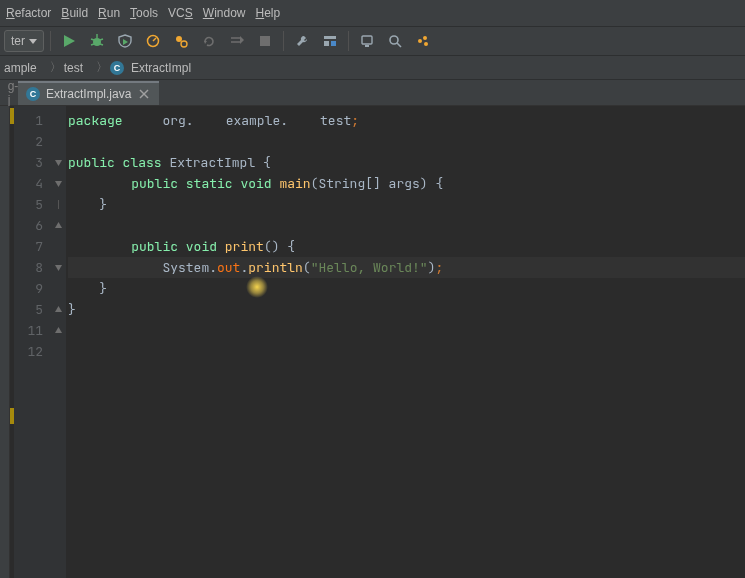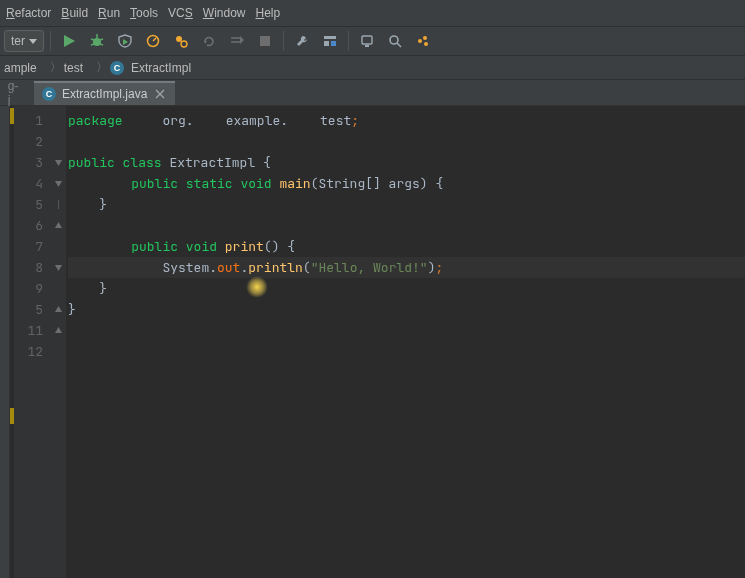--- a/index.html
+++ b/index.html
@@ -89,21 +89,20 @@
   font-size: 9px; font-weight: bold;
 }
 .crumb-icon.class { background: #327796; color: #fff; }
 .tabstrip {
   height: 26px;
   display: flex;
   align-items: flex-end;
   background: #3c3f41;
   padding-left: 8px;
   border-bottom: 1px solid #323232;
-  gap: 16px;
 }
 .tab-side {
   width: 10px;
   height: 24px;
   display: flex;
   align-items: center;
   justify-content: center;
   color: #808080;
 }
 .tab {
@@ -194,21 +193,21 @@
 .code {
   flex: 1;
   padding: 4px 0 0 2px;
   font-family: "JetBrains Mono","Consolas",monospace;
   font-size: 13px;
   line-height: 21px;
   position: relative;
 }
 .code .line { height: 21px; white-space: pre; }
 .code .line.curline { background: #323232; }
-.kw { color: #22c55e; }
+.kw { color: #86efac; }
 .typ { color: #a9b7c6; }
 .ident { color: #a9b7c6; margin-left: 32px; }
 .mtd { color: #ffc66d; }
 .field { color: #f97316; }
 .str { color: #6a8759; }
 .punc { color: #cc7832; }
 .op { color: #a9b7c6; }
 
 .cursor-dot {
   position: absolute;

